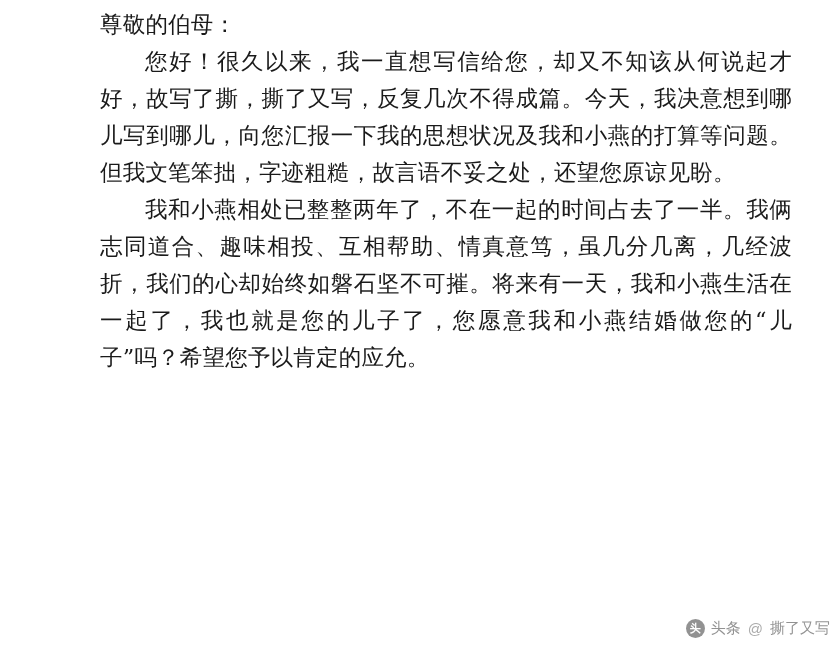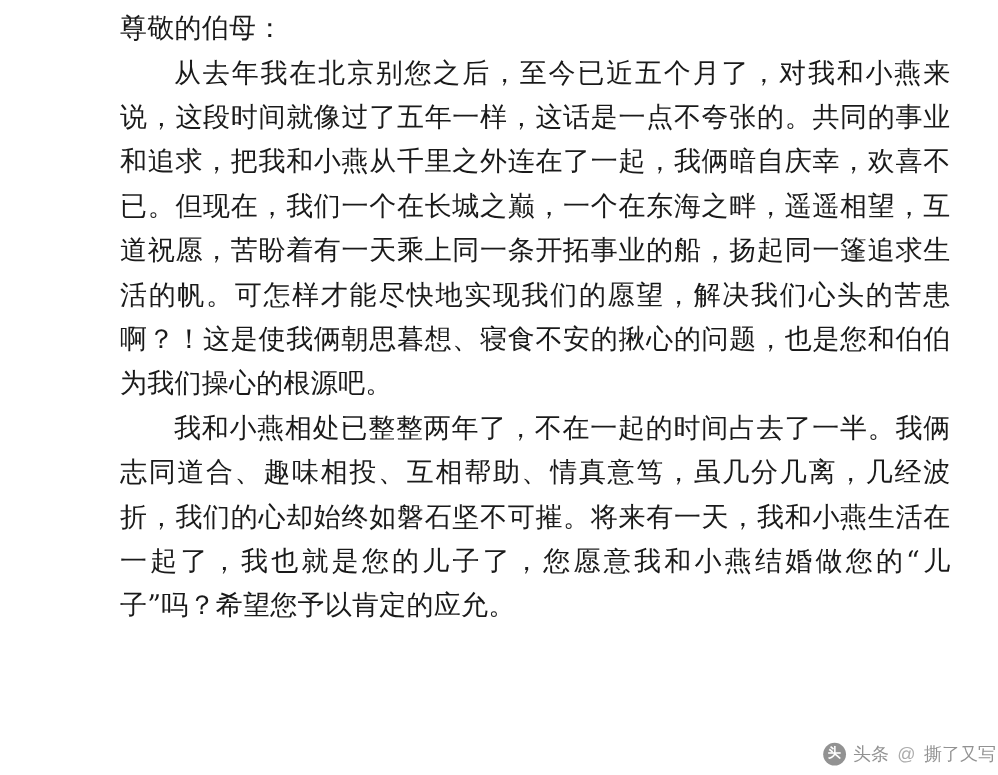--- a/index.html
+++ b/index.html
@@ -71,21 +71,21 @@
     color: #a8a8a8;
     margin: 0 1px;
   }
 </style>
 </head>
 <body>
 
 <div class="page">
   <div class="letter-body">
     <p class="para salutation">尊敬的伯母：</p>
-    <p class="para">从去年我在北京别您之后，至今已近五个月了，对我和小燕来说，这段时间就像过了五年一样，这话是一点不夸张的。共同的事业和追求，把我和小燕从千里之外连在了一起，我俩暗自庆幸，欢喜不已。但现在，我们一个在长城之巅，一个在东海之畔，遥遥相望，互道祝愿，苦盼着有一天乘上同一条开拓事业的船，扬起同一篷追求生活的帆。可怎样才能尽快地实现我们的愿望，解决我们心头的苦患啊？！这是使我俩朝思暮想、寝食不安的揪心的问题，也是您和伯伯为我们操心的根源吧。</p>
+    <p class="para">您好！很久以来，我一直想写信给您，却又不知该从何说起才好，故写了撕，撕了又写，反复几次不得成篇。今天，我决意想到哪儿写到哪儿，向您汇报一下我的思想状况及我和小燕的打算等问题。但我文笔笨拙，字迹粗糙，故言语不妥之处，还望您原谅见盼。</p>
     <p class="para">我和小燕相处已整整两年了，不在一起的时间占去了一半。我俩志同道合、趣味相投、互相帮助、情真意笃，虽几分几离，几经波折，我们的心却始终如磐石坚不可摧。将来有一天，我和小燕生活在一起了，我也就是您的儿子了，您愿意我和小燕结婚做您的“儿子”吗？希望您予以肯定的应允。</p>
   </div>
 
   <div class="watermark">
     <span class="wm-logo">头</span>
     <span>头条</span>
     <span class="wm-sep">@</span>
     <span>撕了又写</span>
   </div>
 </div>

